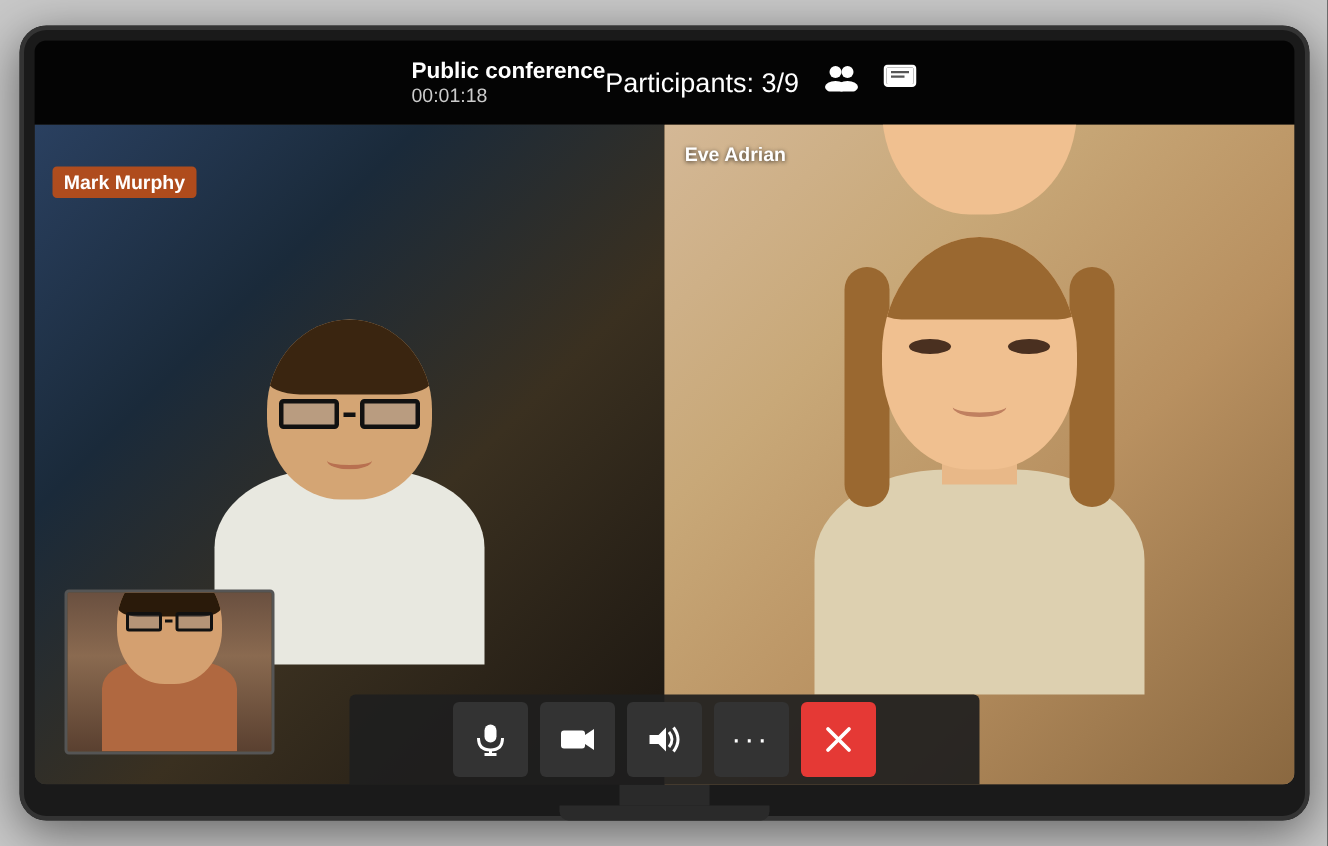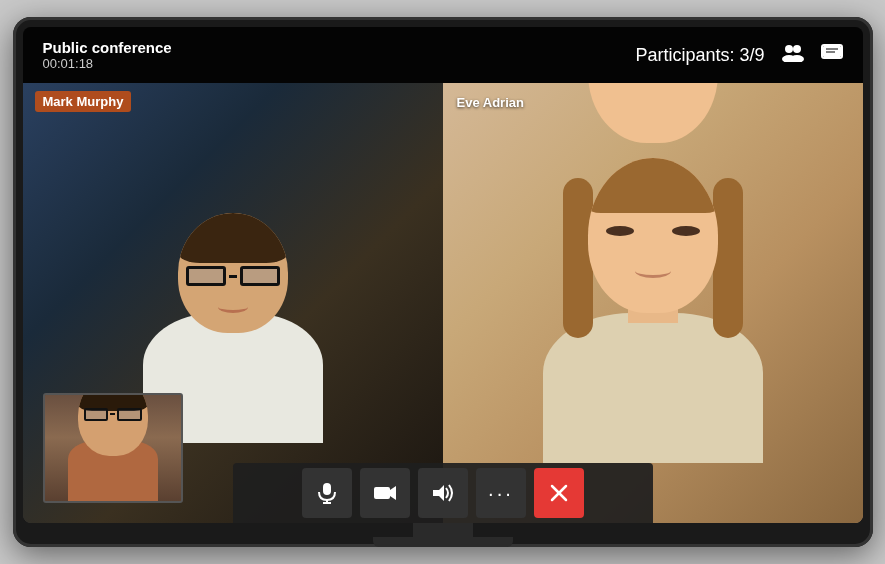--- a/index.html
+++ b/index.html
@@ -50,21 +50,21 @@
     }
 
     
     .header-bar {
       position: absolute;
       top: 0; left: 0; right: 0;
       height: 56px;
       background: rgba(0,0,0,0.75);
       display: flex;
       align-items: center;
-      justify-content: space-between;
+      justify-content: center;
       padding: 0 20px;
       z-index: 10;
     }
 
     .conference-info {
       display: flex;
       flex-direction: column;
     }
 
     .conference-title {
@@ -106,21 +106,21 @@
     
     .video-left {
       width: 50%;
       position: relative;
       background: #3a3a3a;
       overflow: hidden;
     }
 
     .participant-label {
       position: absolute;
-      top: 8px;
+      top: 28px;
       left: 12px;
       background: rgba(200, 80, 20, 0.85);
       color: #fff;
       font-size: 13px;
       font-weight: bold;
       padding: 3px 8px;
       border-radius: 3px;
       z-index: 5;
     }
 

